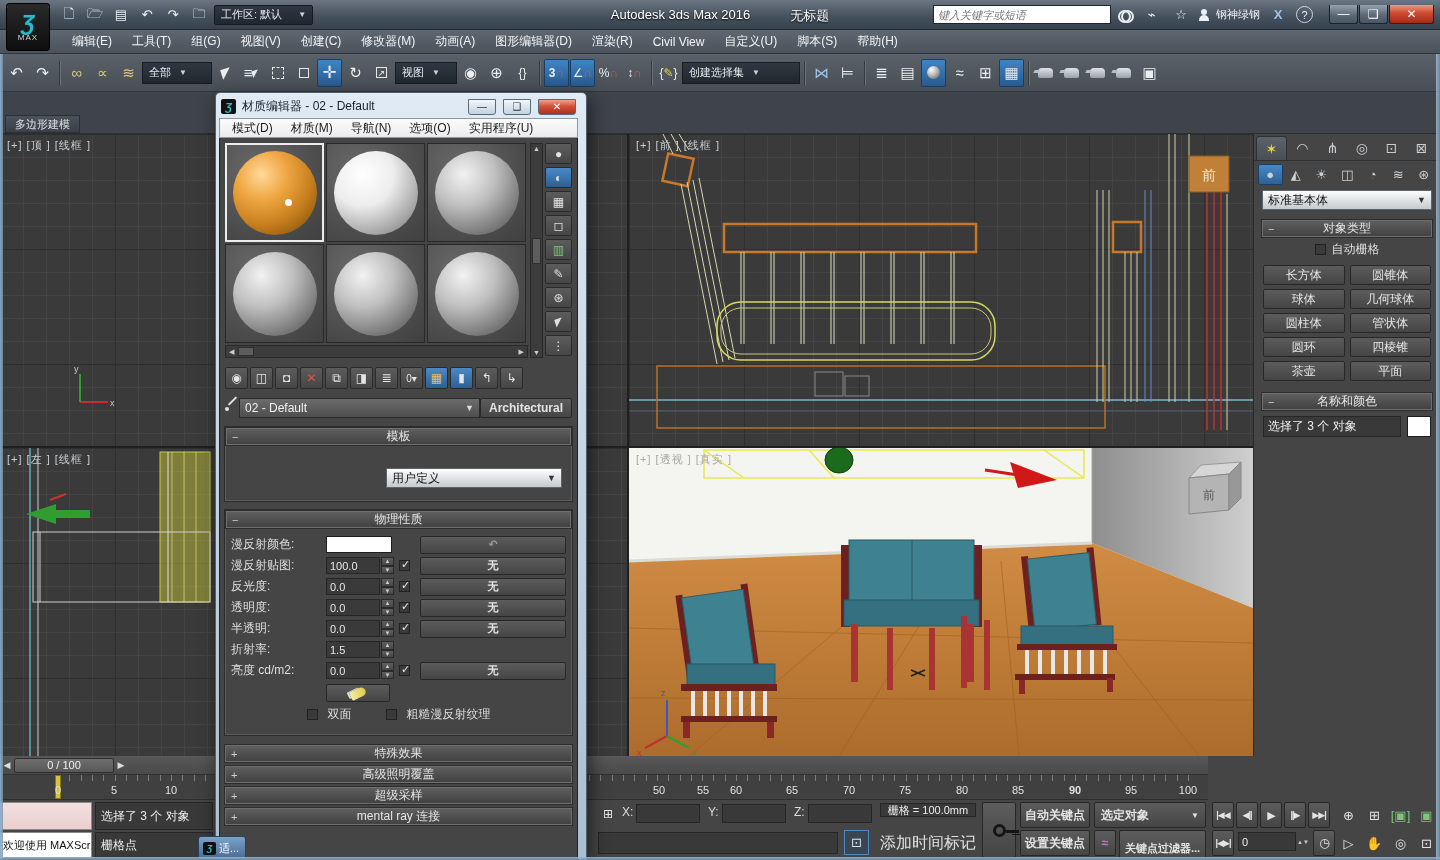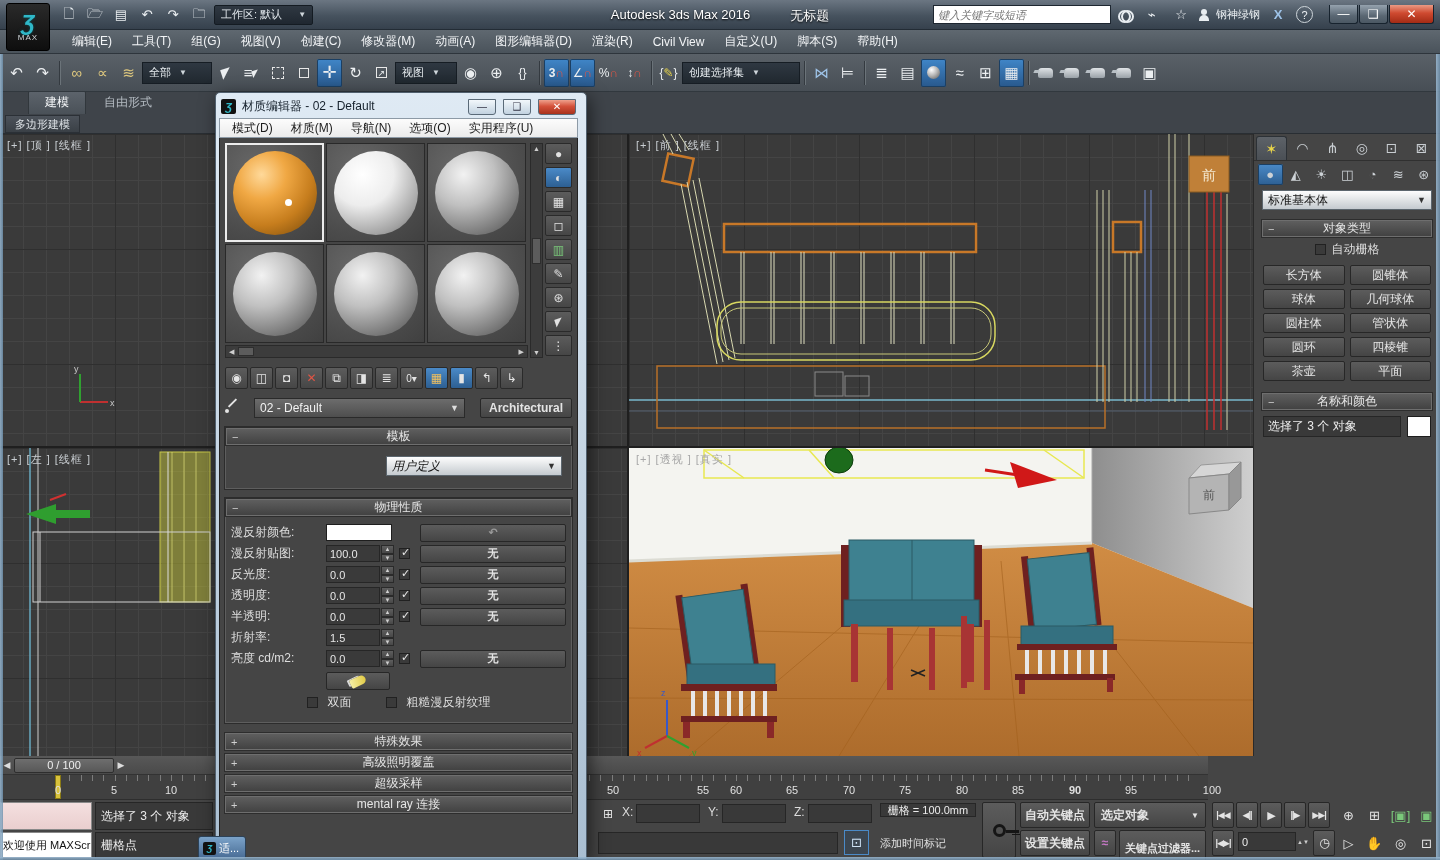--- a/index.html
+++ b/index.html
@@ -150,31 +150,31 @@
   .vtools{width:27px;display:flex;flex-direction:column;gap:3px;}
   .vt{height:21px;display:flex;align-items:center;justify-content:center;font-size:12px;color:#e2e2e2;
      background:linear-gradient(#5c5c5c,#464646);border:1px solid #2a2a2a;border-radius:2px;}
   .vt.active{background:linear-gradient(#4a8ac8,#2d5f92);}
   .hscroll{width:303px;height:13px;margin-top:2px;background:#3c3c3c;border:1px solid #2a2a2a;display:flex;align-items:center;color:#cfcfcf;font-size:7px;}
   .hscroll .thumb{width:16px;height:9px;background:#5c5c5c;border:1px solid #2e2e2e;margin-left:1px;}
   .htools{display:flex;gap:2px;margin-top:9px;align-items:center;}
   .ht{width:23px;height:22px;display:flex;align-items:center;justify-content:center;font-size:12px;color:#e4e4e4;
      background:linear-gradient(#5c5c5c,#464646);border:1px solid #2a2a2a;border-radius:2px;flex:none;}
   .ht.active{background:linear-gradient(#4a8ac8,#2d5f92);}
-  .me-name-row{display:flex;gap:15px;margin-top:9px;align-items:center;}
+  .me-name-row{display:flex;gap:0;margin-top:9px;}
   .dropper{width:14px;height:16px;position:relative;flex:none;}
   .dropper::before{content:"";position:absolute;left:2px;top:2px;width:11px;height:2px;background:#e4e4e4;transform:rotate(-45deg);}
   .dropper::after{content:"";position:absolute;left:0;top:9px;width:4px;height:4px;background:#e4e4e4;border-radius:50%;}
   .dcombo{flex:1;height:20px;background:linear-gradient(#6c6c6c,#4e4e4e);border:1px solid #2a2a2a;color:#f2f2f2;
      font-size:12px;display:flex;align-items:center;justify-content:space-between;padding:0 5px;}
   .dcombo .arr{font-size:9px;color:#ddd;}
   .me-type{width:92px;height:20px;font-size:12px;display:flex;align-items:center;justify-content:center;flex:none;}
   .group{border:1px solid #5e5e5e;outline:1px solid #2c2c2c;margin-top:9px;padding:0 5px 6px;}
   .group .ro-h{margin:0 -5px;}
-  .tmpl-row{display:flex;justify-content:flex-end;padding:11px 4px 6px;font-style:italic;}
+  .tmpl-row{display:flex;justify-content:flex-end;padding:23px 4px 6px;}
   .tmpl-row .lcombo{width:176px;}
   .prow{display:grid;grid-template-columns:90px 68px 16px 1fr;gap:5px;align-items:center;height:21px;color:#dedede;font-size:12px;}
   .plabel{white-space:nowrap;}
   .spin{display:flex;height:17px;}
   .spin .val{flex:1;background:#3a3a3a;border:1px solid #262626;color:#e6e6e6;font-size:11px;display:flex;align-items:center;padding:0 3px;}
   .spin .ud{width:13px;display:flex;flex-direction:column;margin-left:1px;}
   .spin .ud span{flex:1;background:linear-gradient(#5e5e5e,#474747);border:1px solid #2a2a2a;font-size:6px;color:#d0d0d0;display:flex;align-items:center;justify-content:center;}
   .mapbtn{height:18px;font-size:11px;display:flex;align-items:center;justify-content:center;}
   .swatch-w{width:66px;height:17px;background:#fff;border:1px solid #1e1e1e;}
   .flashbtn{width:64px;height:18px;margin:3px 0 0 95px;display:flex;align-items:center;justify-content:center;}
@@ -311,24 +311,20 @@
     <span class="ti">
         <span class="teapot"></span>
       </span>
     <span class="ti">
         <span class="teapot"></span>
       </span>
     <span class="ti">▣</span>
   </div>
 
   <div class="ribbon">
-    <div class="rtabs">
-      <span class="rtab active">建模</span>
-      <span class="rtab">自由形式</span>
-    </div>
     <div class="rpill">
       <span>多边形建模</span>
     </div>
   </div>
 
   <div id="vp-zone">
 
     <div class="vp wire" style="left:0;top:0;width:627px;height:312px;">
       <span class="vp-label">[+] [顶 ] [线框 ]</span>
       <svg width="627" height="312" viewBox="0 0 627 312">
@@ -596,31 +592,31 @@
       <span class="tick-label" style="left:58px;">0</span>
       <span class="tick-label" style="left:114px;">5</span>
       <span class="tick-label" style="left:171px;">10</span>
       <span class="tick-label" style="left:227px;">15</span>
       <span class="tick-label" style="left:284px;">20</span>
       <span class="tick-label" style="left:340px;">25</span>
       <span class="tick-label" style="left:397px;">30</span>
       <span class="tick-label" style="left:453px;">35</span>
       <span class="tick-label" style="left:510px;">40</span>
       <span class="tick-label" style="left:566px;">45</span>
-      <span class="tick-label" style="left:613px;">50</span>
+      <span class="tick-label" style="left:659px;">50</span>
       <span class="tick-label" style="left:679px;padding-left:48px;">55</span>
       <span class="tick-label" style="left:736px;">60</span>
       <span class="tick-label" style="left:792px;">65</span>
       <span class="tick-label" style="left:849px;">70</span>
       <span class="tick-label" style="left:905px;">75</span>
       <span class="tick-label" style="left:962px;">80</span>
       <span class="tick-label" style="left:1018px;">85</span>
       <span class="tick-label" style="left:1075px;font-weight:bold;">90</span>
       <span class="tick-label" style="left:1131px;">95</span>
-      <span class="tick-label" style="left:1188px;margin-left:24px;">100</span>
+      <span class="tick-label" style="left:1188px;">100</span>
     </div>
 
     <div class="sb" style="left:0;top:46px;width:92px;height:28px;background:linear-gradient(#f4dfdf,#eacfcf);border:1px solid #8a8a8a;"></div>
     <div class="sb" style="left:0;top:76px;width:92px;height:26px;background:#fff;border:1px solid #8a8a8a;color:#111;font-size:11px;padding:0 2px;white-space:nowrap;overflow:hidden;">
       <span>欢迎使用 MAXScr</span>
     </div>
     <div class="sb sunken" style="left:95px;top:46px;width:118px;height:28px;padding:0 5px;">
       <span>选择了 3 个 对象</span>
     </div>
     <div class="sb sunken" style="left:95px;top:76px;width:118px;height:26px;padding:0 5px;">
@@ -632,21 +628,21 @@
     <input class="sb coordfield" style="left: 636px; top: 48px;">
     <span class="sb coordlabel" style="left:708px;top:49px;">Y:</span>
     <input class="sb coordfield" style="left: 722px; top: 48px;">
     <span class="sb coordlabel" style="left:794px;top:49px;">Z:</span>
     <input class="sb coordfield" style="left: 808px; top: 48px;">
     <div class="sb sunken" style="left:880px;top:47px;width:96px;height:14px;font-size:11px;justify-content:center;">
       <span>栅格 = 100.0mm</span>
     </div>
     <div class="sb sunken" style="left:598px;top:76px;width:240px;height:22px;"></div>
     <span class="sb" style="left:844px;top:74px;width:25px;height:25px;justify-content:center;border:1px solid #4a8ac8;background:#3c4térieur650;background:#3c4650;color:#cfe2f4;font-size:13px;">⊡</span>
-    <div class="sb" style="left:880px;top:76px;width:96px;height:22px;font-size:11px;color:#e0e0e0;justify-content:flex-start;">
+    <div class="sb" style="left:880px;top:76px;width:96px;height:22px;font-size:16px;color:#e0e0e0;justify-content:flex-end;">
       <span>添加时间标记</span>
     </div>
 
     <div class="sb btn3d" style="left:982px;top:46px;width:34px;height:56px;justify-content:center;">
       <span class="keybody"></span>
     </div>
     <div class="sb btn3d" style="left:1020px;top:46px;width:70px;height:26px;font-size:12px;justify-content:center;">
       <span>自动关键点</span>
     </div>
     <div class="sb btn3d" style="left:1020px;top:74px;width:70px;height:26px;font-size:12px;justify-content:center;">

